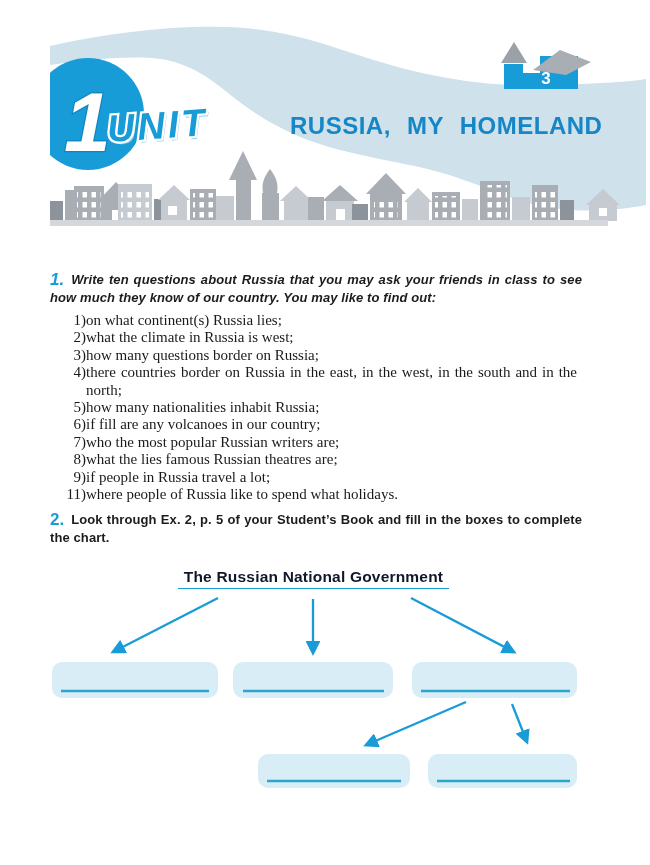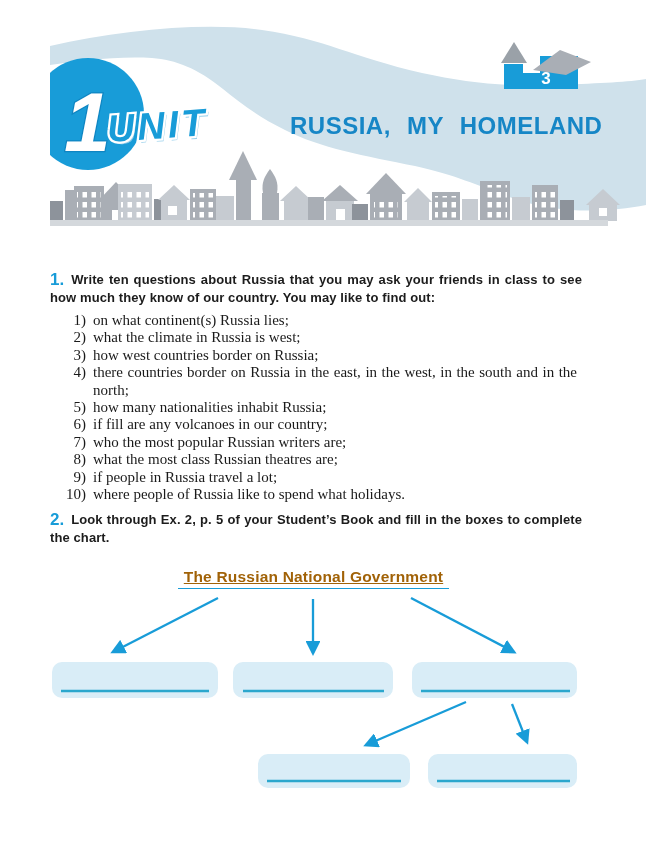--- a/index.html
+++ b/index.html
@@ -9,41 +9,41 @@
   }
   .page{position:absolute;inset:0;}
   
   .header-svg{position:absolute;top:0;left:0;}
   
   .ex{
     position:absolute;left:50px;width:532px;margin:0;
     font-weight:bold;font-size:13px;line-height:18px;color:#1c1c1c;
     text-align:justify;letter-spacing:.1px;
   }
-  .ex1{top:271px;}
+  .ex1{top:271px;font-style:italic;}
   .ex2{top:511px;}
   .exnum{
     color:#189cd8;font-size:17px;font-weight:bold;margin-right:7px;
     vertical-align:-1px;letter-spacing:0;
   }
   
   .qlist{
     position:absolute;left:50px;top:312px;width:527px;
     font-family:"Liberation Serif",serif;font-size:15px;line-height:17.4px;color:#1a1a1a;
   }
   .qrow{display:flex;}
   .qnum{width:36px;text-align:right;flex:0 0 36px;}
-  .qtext{flex:1;margin-left:7px;text-align:justify;}
+  .qtext{flex:1;margin-left:0;text-align:justify;}
   
   .chart-title-wrap{
     position:absolute;left:50px;top:568px;width:527px;text-align:center;
   }
   .chart-title{
-    display:inline-block;color:#a16207;font-weight:bold;font-size:15.5px;
-    border-bottom:1.5px solid #189cd8;padding:0 6px 2px 6px;letter-spacing:.2px;text-decoration:underline;
+    display:inline-block;color:#0f172a;font-weight:bold;font-size:15.5px;
+    border-bottom:1.5px solid #189cd8;padding:0 6px 2px 6px;letter-spacing:.2px;
   }
   .chart-svg{position:absolute;top:590px;left:0;}
 </style>
 </head>
 <body>
 
 <div class="page">
 
   <svg class="header-svg" width="650" height="240" viewBox="0 0 650 240">
     <defs>
@@ -144,48 +144,48 @@
     <div class="qrow">
       <span class="qnum">1)</span>
       <span class="qtext">on what continent(s) Russia lies;</span>
     </div>
     <div class="qrow">
       <span class="qnum">2)</span>
       <span class="qtext">what the climate in Russia is west;</span>
     </div>
     <div class="qrow">
       <span class="qnum">3)</span>
-      <span class="qtext">how west countries border on Russia;</span>
+      <span class="qtext">how many questions border on Russia;</span>
     </div>
     <div class="qrow">
       <span class="qnum">4)</span>
       <span class="qtext">there countries border on Russia in the east, in the west, in the south and in the north;</span>
     </div>
     <div class="qrow">
       <span class="qnum">5)</span>
       <span class="qtext">how many nationalities inhabit Russia;</span>
     </div>
     <div class="qrow">
       <span class="qnum">6)</span>
       <span class="qtext">if fill are any volcanoes in our country;</span>
     </div>
     <div class="qrow">
       <span class="qnum">7)</span>
       <span class="qtext">who the most popular Russian writers are;</span>
     </div>
     <div class="qrow">
       <span class="qnum">8)</span>
-      <span class="qtext">what the most class Russian theatres are;</span>
+      <span class="qtext">what the lies famous Russian theatres are;</span>
     </div>
     <div class="qrow">
       <span class="qnum">9)</span>
       <span class="qtext">if people in Russia travel a lot;</span>
     </div>
     <div class="qrow">
-      <span class="qnum">10)</span>
+      <span class="qnum">11)</span>
       <span class="qtext">where people of Russia like to spend what holidays.</span>
     </div>
   </div>
 
   <p class="ex ex2">
     <span class="exnum">2.</span><span>Look through Ex. 2, p. 5 of your Student’s Book and fill in the boxes to complete the chart.</span>
   </p>
 
   <div class="chart-title-wrap">
     <span class="chart-title">The Russian National Government</span>

